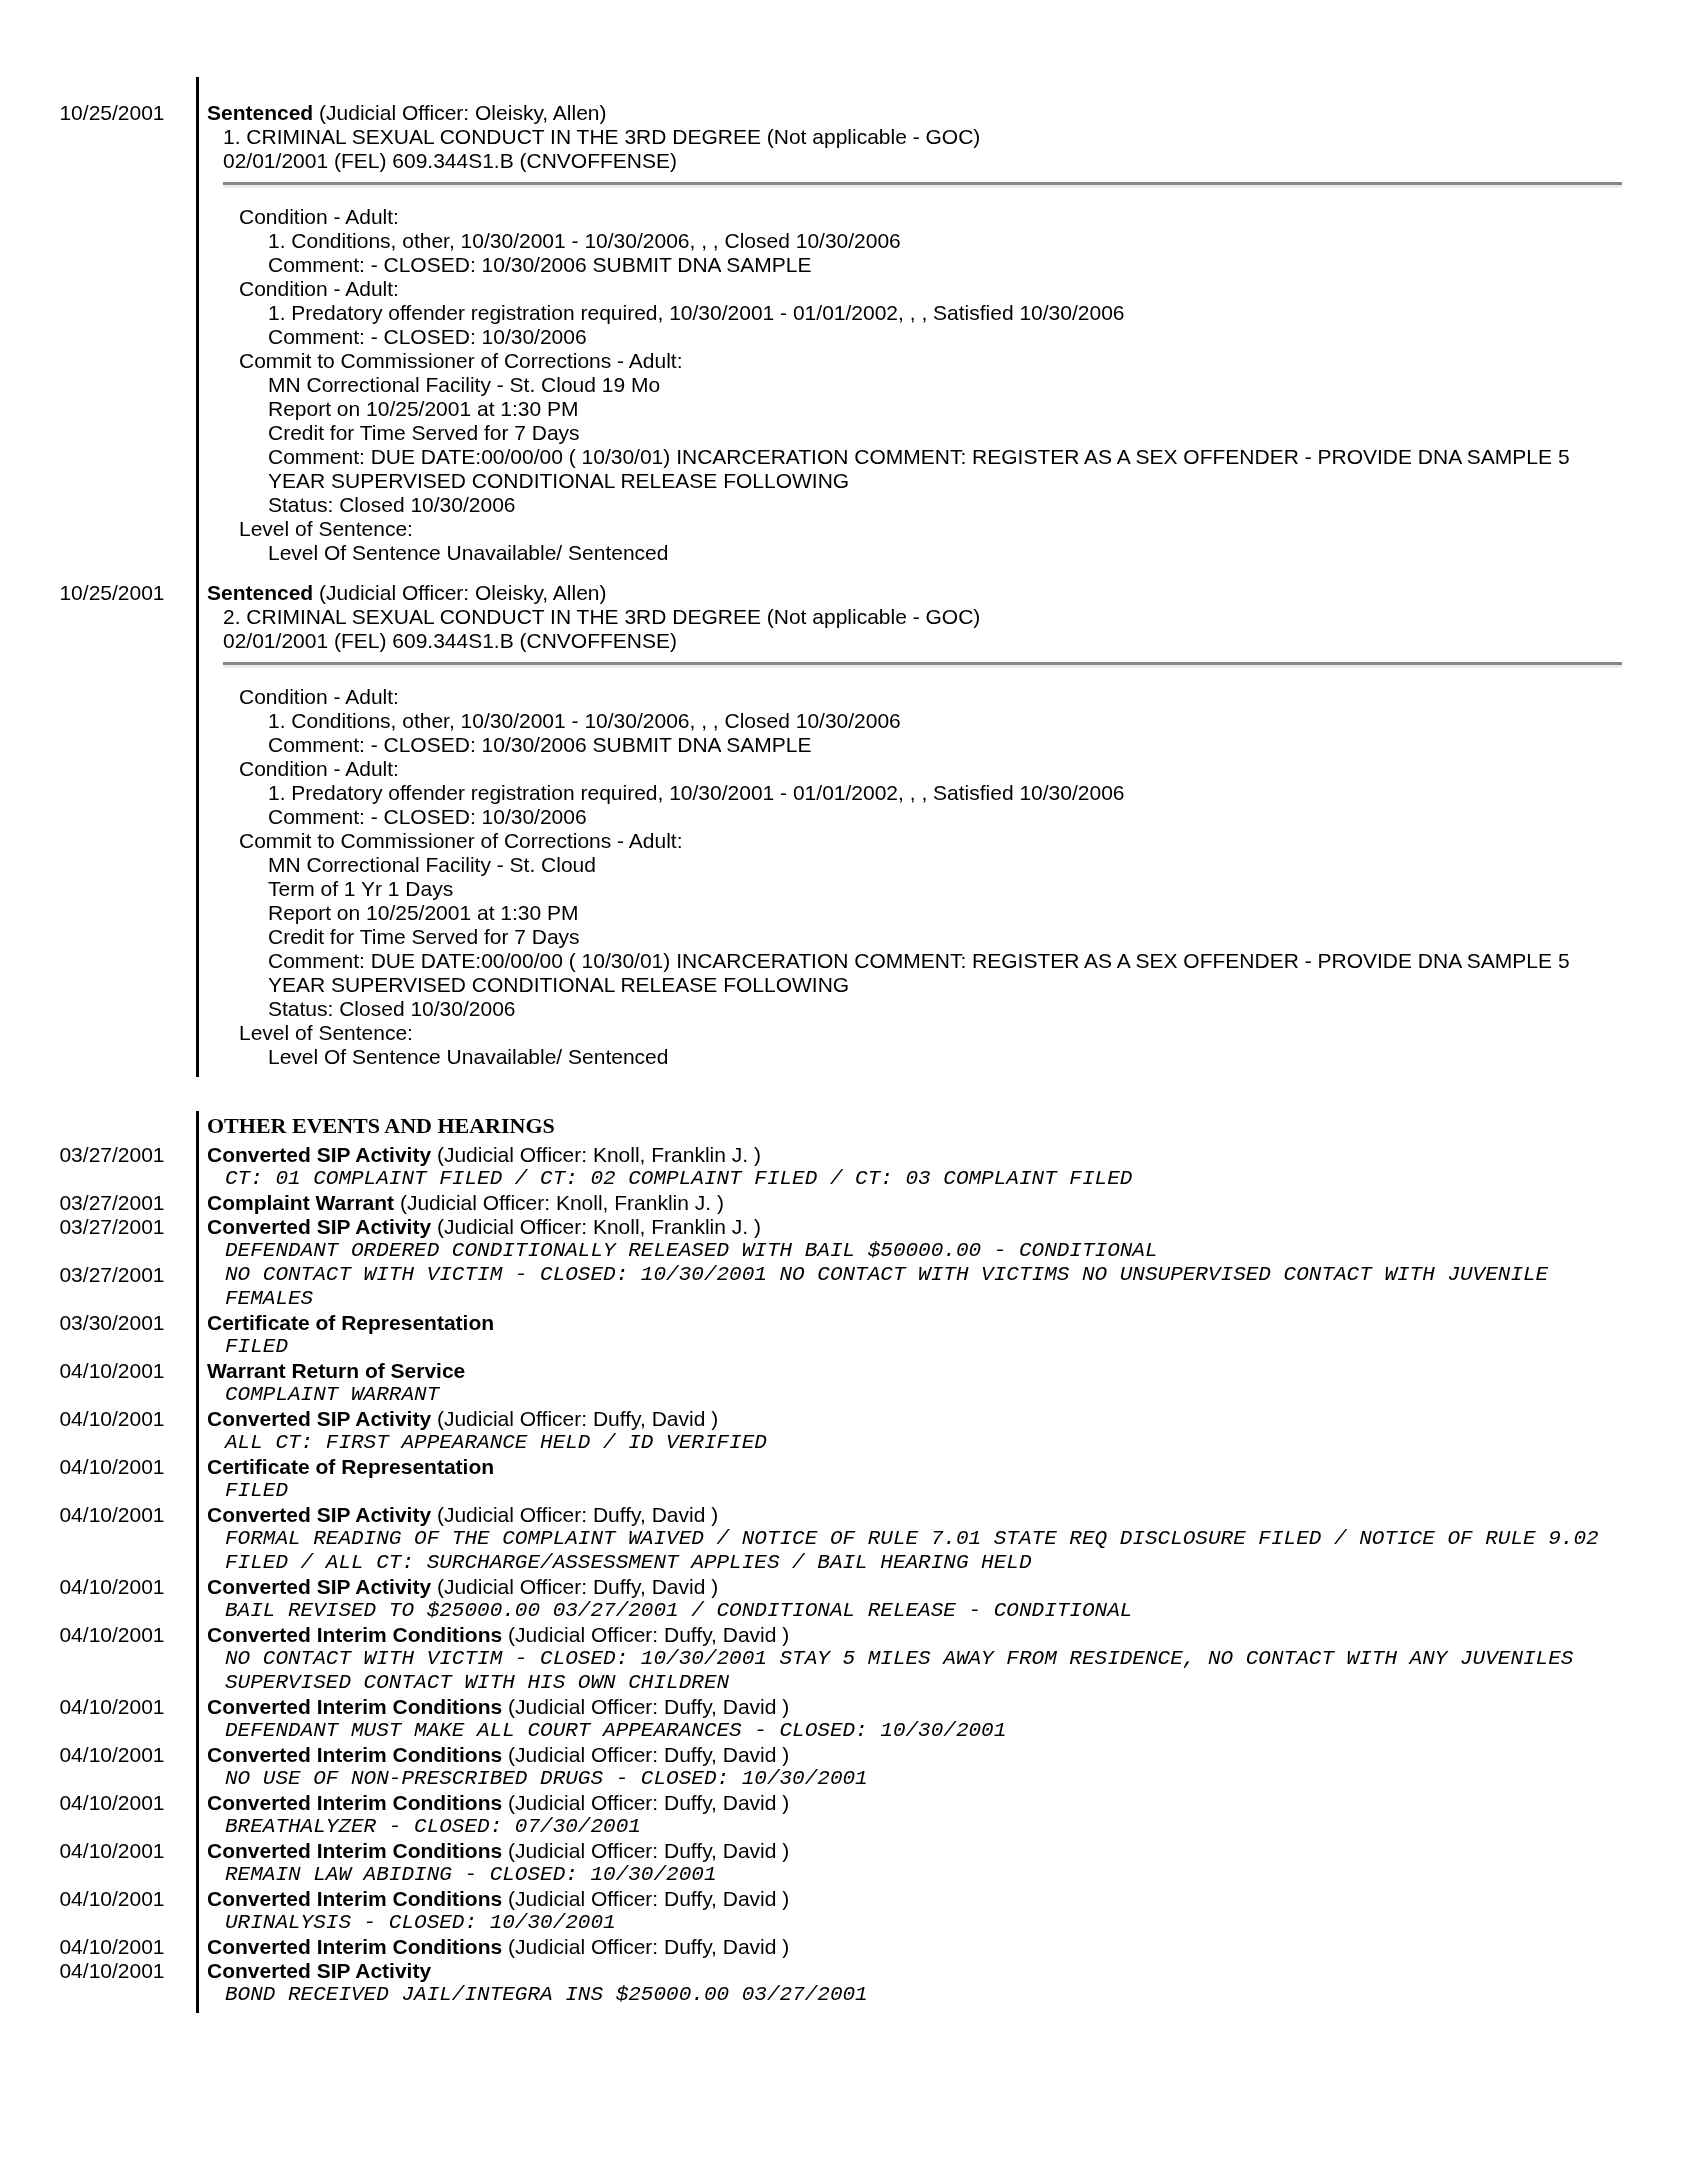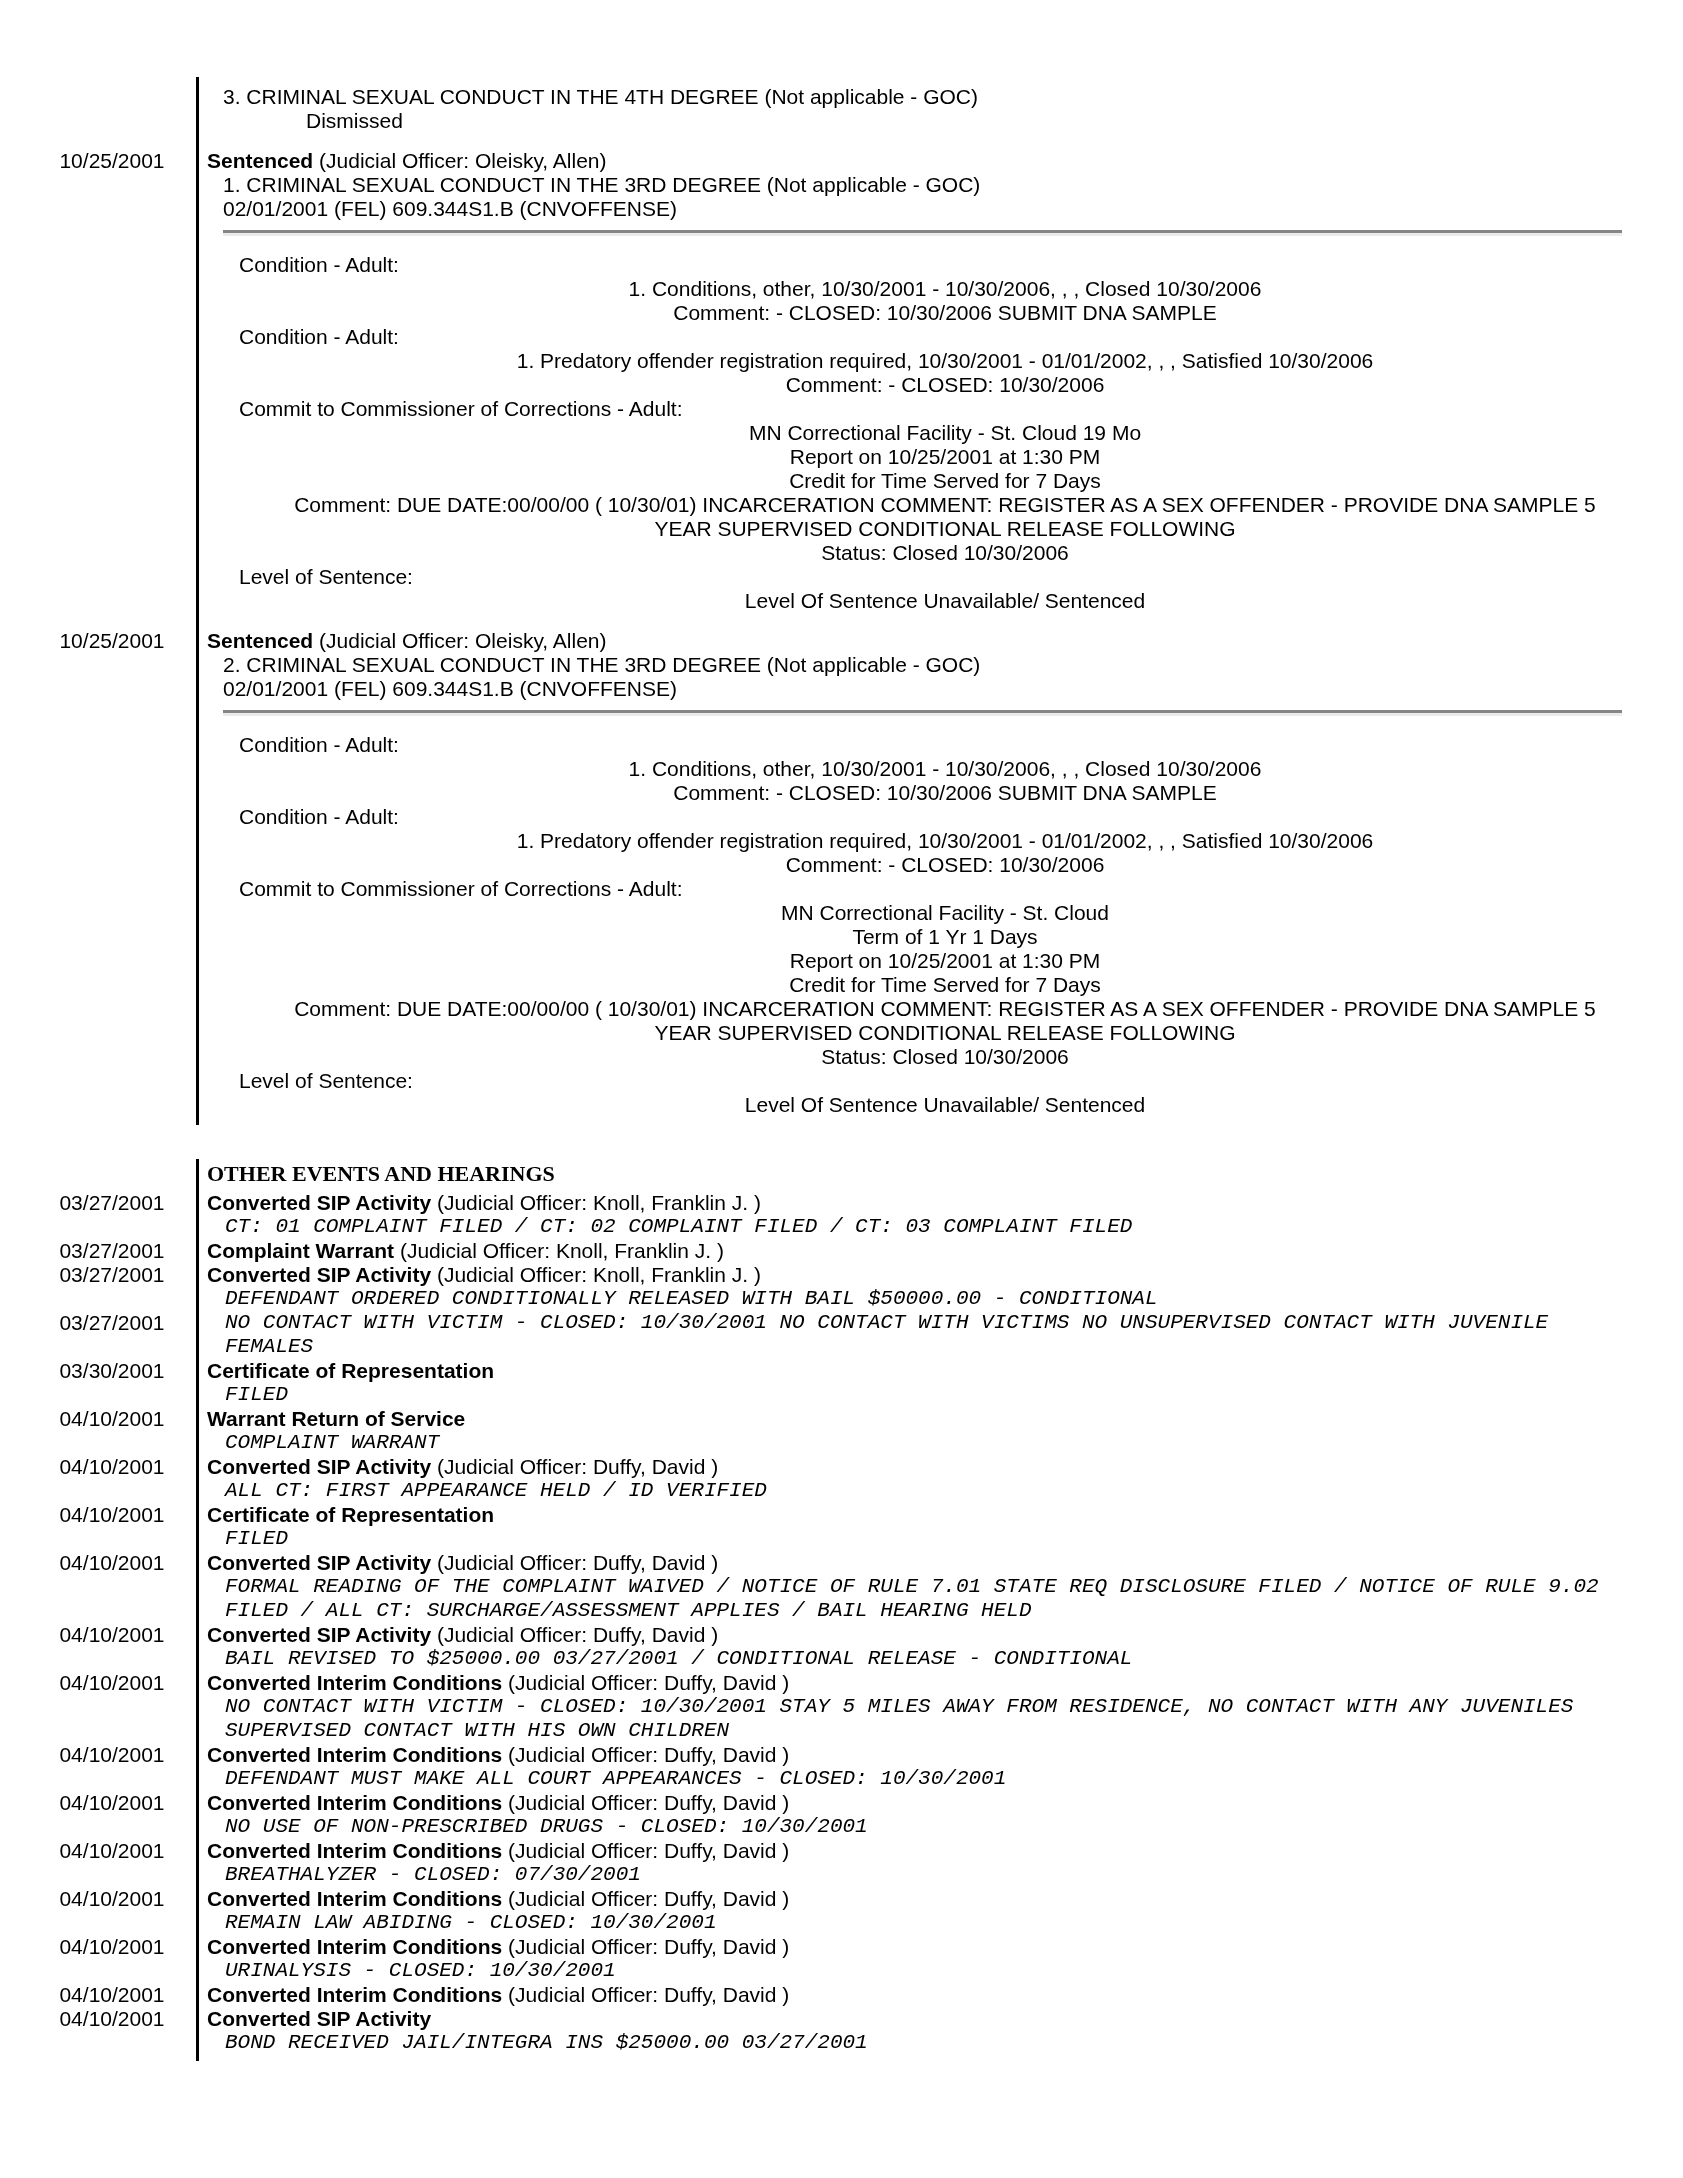--- a/index.html
+++ b/index.html
@@ -37,45 +37,41 @@
     top: 0;
     right: calc(100% + 16px);
     width: 158px;
     text-align: center;
     white-space: nowrap;
   }
   .etitle { font-weight: bold; }
   .ind-charge { margin-left: 16px; }
   .ind-disp   { margin-left: 99px; }
   .ind-h      { margin-left: 32px; }
-  .ind-d      { margin-left: 61px; text-align: center; }
+  .ind-d      { margin-left: 61px; }
   .ind-com    { margin-left: 18px; font-style: italic; font-family: Liberation Mono, monospace; }
   .hrule {
     height: 3px;
     background: #868686;
     border-bottom: 3px solid #ebebeb;
     margin: 9px 0 17px 16px;
   }
   h2.ev-head {
     font-family: "Liberation Serif", serif;
     font-weight: bold;
     font-size: 22px;
     line-height: 26px;
     margin: 0 0 4px 0;
   }
 </style>
 </head>
 <body>
 
 <div class="page">
   <section class="block block-1">
-      <div class="entry">
-        <div class="ind-charge">3. CRIMINAL SEXUAL CONDUCT IN THE 4TH DEGREE (Not applicable - GOC)</div>
-        <div class="ind-disp">Dismissed</div>
-      </div>
       <div class="entry dated">
         <div class="date">10/25/2001</div>
         <div class="title-line"><span class="etitle">Sentenced</span><span class="officer"> (Judicial Officer: Oleisky, Allen)</span></div>
         <div class="ind-charge">1. CRIMINAL SEXUAL CONDUCT IN THE 3RD DEGREE (Not applicable - GOC)</div>
         <div class="ind-charge">02/01/2001 (FEL) 609.344S1.B (CNVOFFENSE)</div>
         <div class="hrule"></div>
         <div class="ind-h">Condition - Adult:</div>
         <div class="ind-d">1. Conditions, other, 10/30/2001 - 10/30/2006, , , Closed 10/30/2006</div>
         <div class="ind-d">Comment: - CLOSED: 10/30/2006 SUBMIT DNA SAMPLE</div>
         <div class="ind-h">Condition - Adult:</div>

